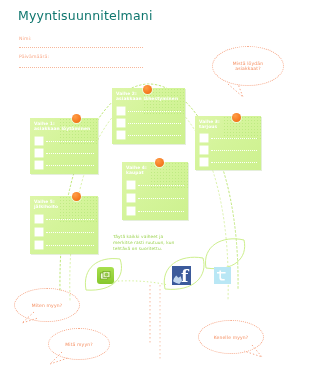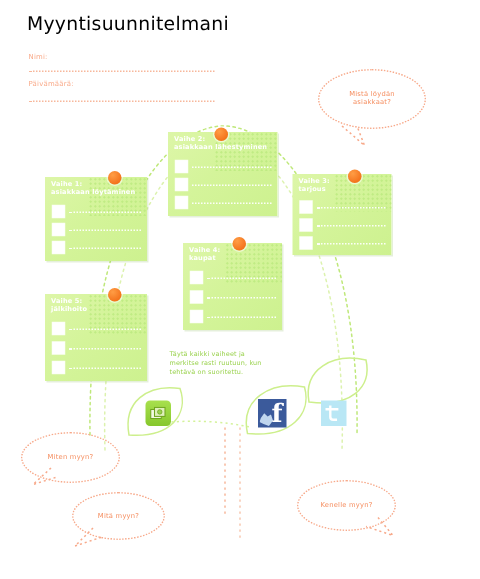--- a/index.html
+++ b/index.html
@@ -7,21 +7,21 @@
     width:298px;height:386px;background:#ffffff;
     font-family:"DejaVu Sans", sans-serif;
     overflow:hidden;position:relative;
   }
   #sheet{position:absolute;left:0;top:0;width:298px;height:386px;}
 
   
   .title{
     position:absolute;left:18px;top:8px;
     font-family:"DejaVu Sans", sans-serif;
-    font-size:12.5px;color:#000000;letter-spacing:.2px;
+    font-size:12.5px;color:#0f766e;letter-spacing:.2px;
     white-space:nowrap;
   }
   .field-label{
     position:absolute;font-size:4.6px;color:#f9a988;
     letter-spacing:.15px;white-space:nowrap;
   }
   .field-rule{
     position:absolute;height:0;
     border-top:1px dotted #f7b79b;
   }

